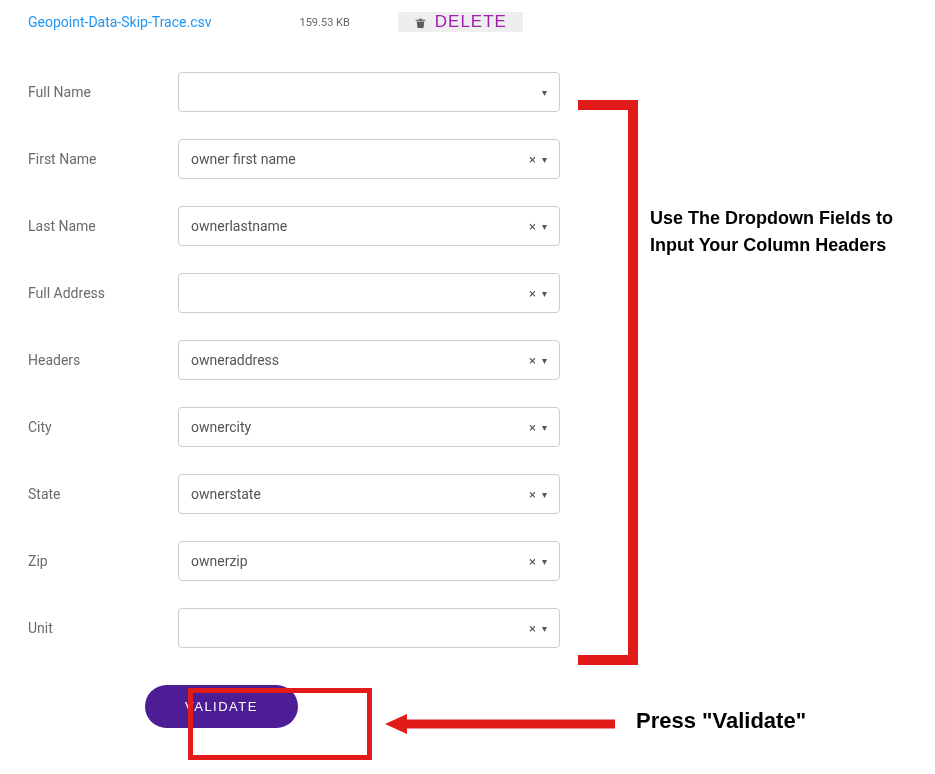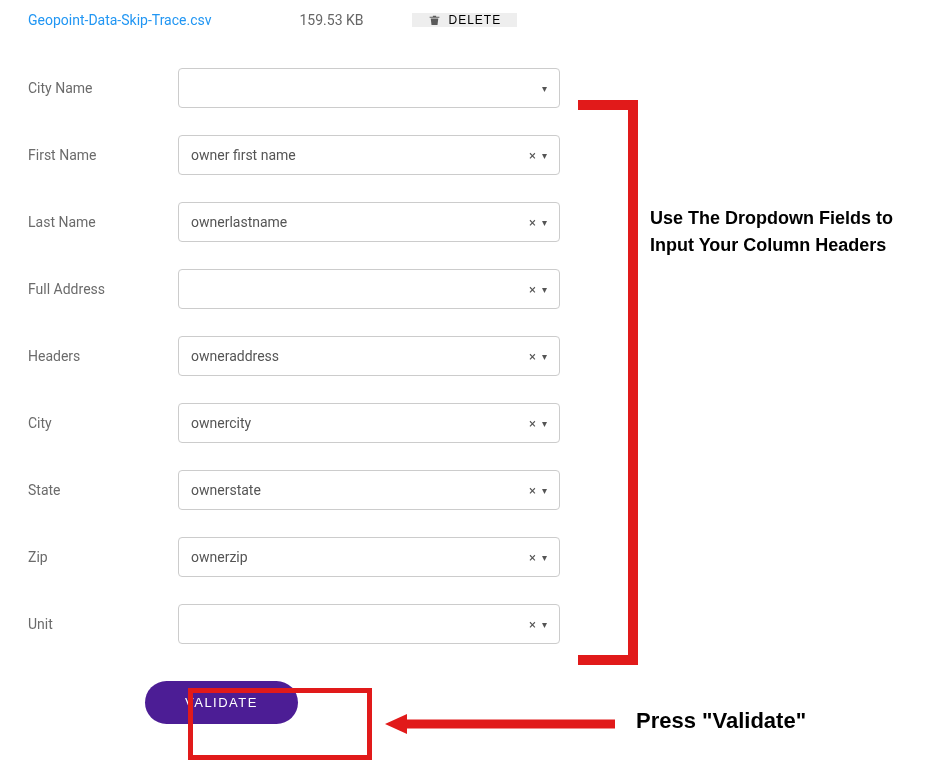--- a/index.html
+++ b/index.html
@@ -17,30 +17,30 @@
       padding: 12px 28px 0 28px;
       gap: 28px;
     }
     .file-link {
       color: #2196f3;
       font-size: 14px;
       cursor: pointer;
     }
     .file-size {
       color: #666;
-      font-size: 14px;
+      font-size: 11px;
       margin-left: 60px;
     }
     .delete-btn {
       background: #eeeeee;
       border: none;
       padding: 0 16px;
-      font-size: 12px;
+      font-size: 17px;
       letter-spacing: 1px;
-      color: #000000;
+      color: #a21caf;
       cursor: pointer;
       display: flex;
       align-items: center;
       gap: 8px;
       margin-left: 20px;
     }
     .trash-icon {
       width: 13px;
       height: 14px;
       display: inline-block;
@@ -162,21 +162,21 @@
       <svg viewBox="0 0 24 24" width="13" height="14">
           <path fill="#5b5b5b" d="M3 6h18v2H3V6zm2 3h14l-1.5 12h-11L5 9zm4-5h6v2H9V4z"></path>
         </svg>
     </span>
     <span>DELETE</span>
   </button>
 </div>
 
 <div class="form-area" id="form-area">
     <div class="form-row">
-      <div class="form-label">City Name</div>
+      <div class="form-label">Full Name</div>
       <div class="dropdown">
         <span class="dropdown-value"></span>
         <span class="dropdown-controls">
           <span class="caret">▾</span>
         </span>
       </div>
     </div>
     <div class="form-row">
       <div class="form-label">First Name</div>
       <div class="dropdown">

